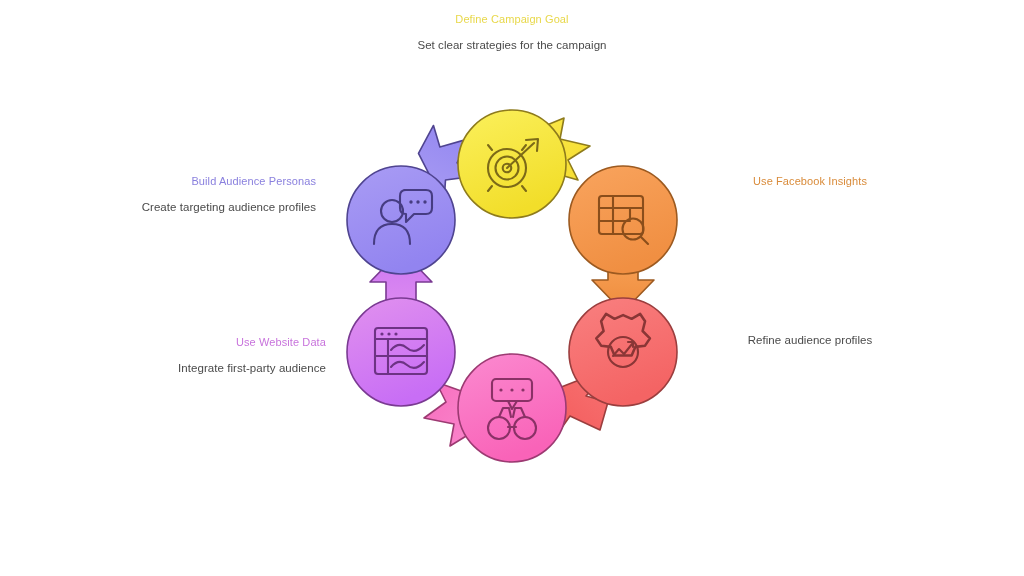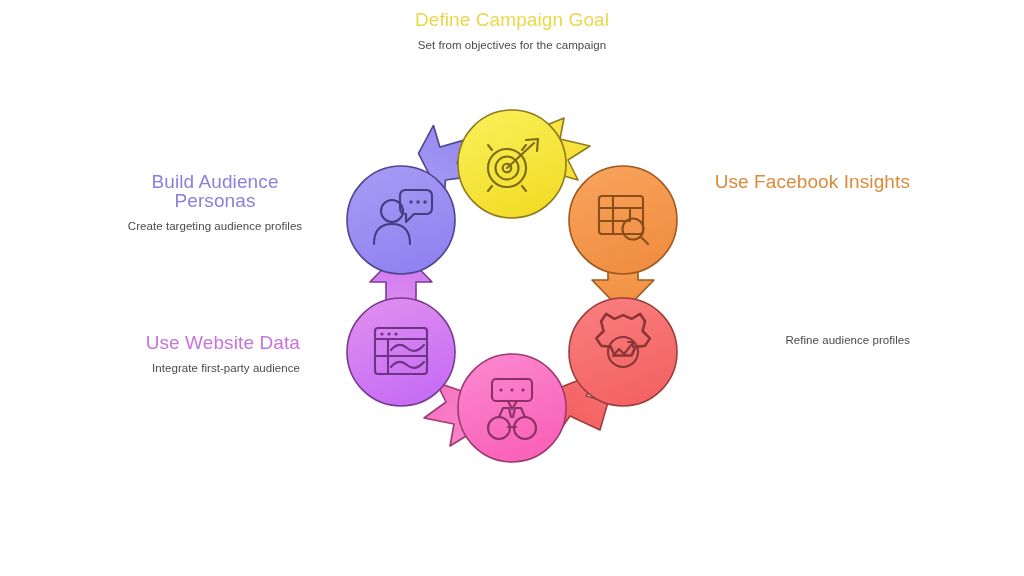--- a/index.html
+++ b/index.html
@@ -27,44 +27,44 @@
     top: 98px;
     width: 400px;
     height: 384px;
   }
   
   .node-label {
     position: absolute;
     width: 214px;
   }
   .node-title {
-    font-size: 19px;
+    font-size: 11px;
     line-height: 19px;
     font-weight: 400;
     margin: 0 0 9px 0;
     letter-spacing: 0.1px;
   }
   .node-desc {
     font-size: 11.5px;
     line-height: 15px;
     color: #4a4a4a;
     margin: 0;
     letter-spacing: 0.05px;
   }
   .align-center { text-align: center; }
-  .align-left   { text-align: right; }
+  .align-left   { text-align: center; }
   .align-right  { text-align: right; }
 
   
   .pos-top          { left: 403px; top: 10px;  width: 218px; }
   .pos-right-upper  { left: 710px; top: 172px; width: 200px; }
   .pos-right-lower  { left: 710px; top: 333px; width: 200px; }
   .pos-bottom       { left: 403px; top: 493px; width: 218px; }
-  .pos-left-lower   { left: 98px; top: 333px; width: 202px; }
-  .pos-left-upper   { left: 114px; top: 172px; width: 202px; text-align: center; }
+  .pos-left-lower   { left: 124px; top: 333px; width: 202px; }
+  .pos-left-upper   { left: 114px; top: 172px; width: 202px; }
 </style>
 </head>
 <body>
 
 <div id="stage">
 
   <svg id="wheel" viewBox="0 0 400 384">
     <defs>
 
       <linearGradient id="g0" x1="0" y1="0" x2="0.4" y2="1">
@@ -212,21 +212,21 @@
         <path d="M92 92 h22 q6 0 6 6 v12 q0 6 -6 6 h-12 l-8 8 v-8 q-6 0 -6 -6 V98 q0 -6 6 -6 Z"></path>
         <circle cx="99" cy="104" r="1.7" fill="#463C82" stroke="none"></circle>
         <circle cx="106" cy="104" r="1.7" fill="#463C82" stroke="none"></circle>
         <circle cx="113" cy="104" r="1.7" fill="#463C82" stroke="none"></circle>
       </g>
     </g>
   </svg>
 
   <div class="node-label pos-top align-center">
     <p class="node-title" style="color:#E8D84A">Define Campaign Goal</p>
-    <p class="node-desc">Set from objectives for the campaign</p>
+    <p class="node-desc">Set clear strategies for the campaign</p>
   </div>
 
   <div class="node-label pos-right-upper align-left">
     <p class="node-title" style="color:#D98B3A">Use Facebook Insights</p>
   </div>
 
   <div class="node-label pos-right-lower align-left">
     <p class="node-desc">Refine audience profiles</p>
   </div>
 

